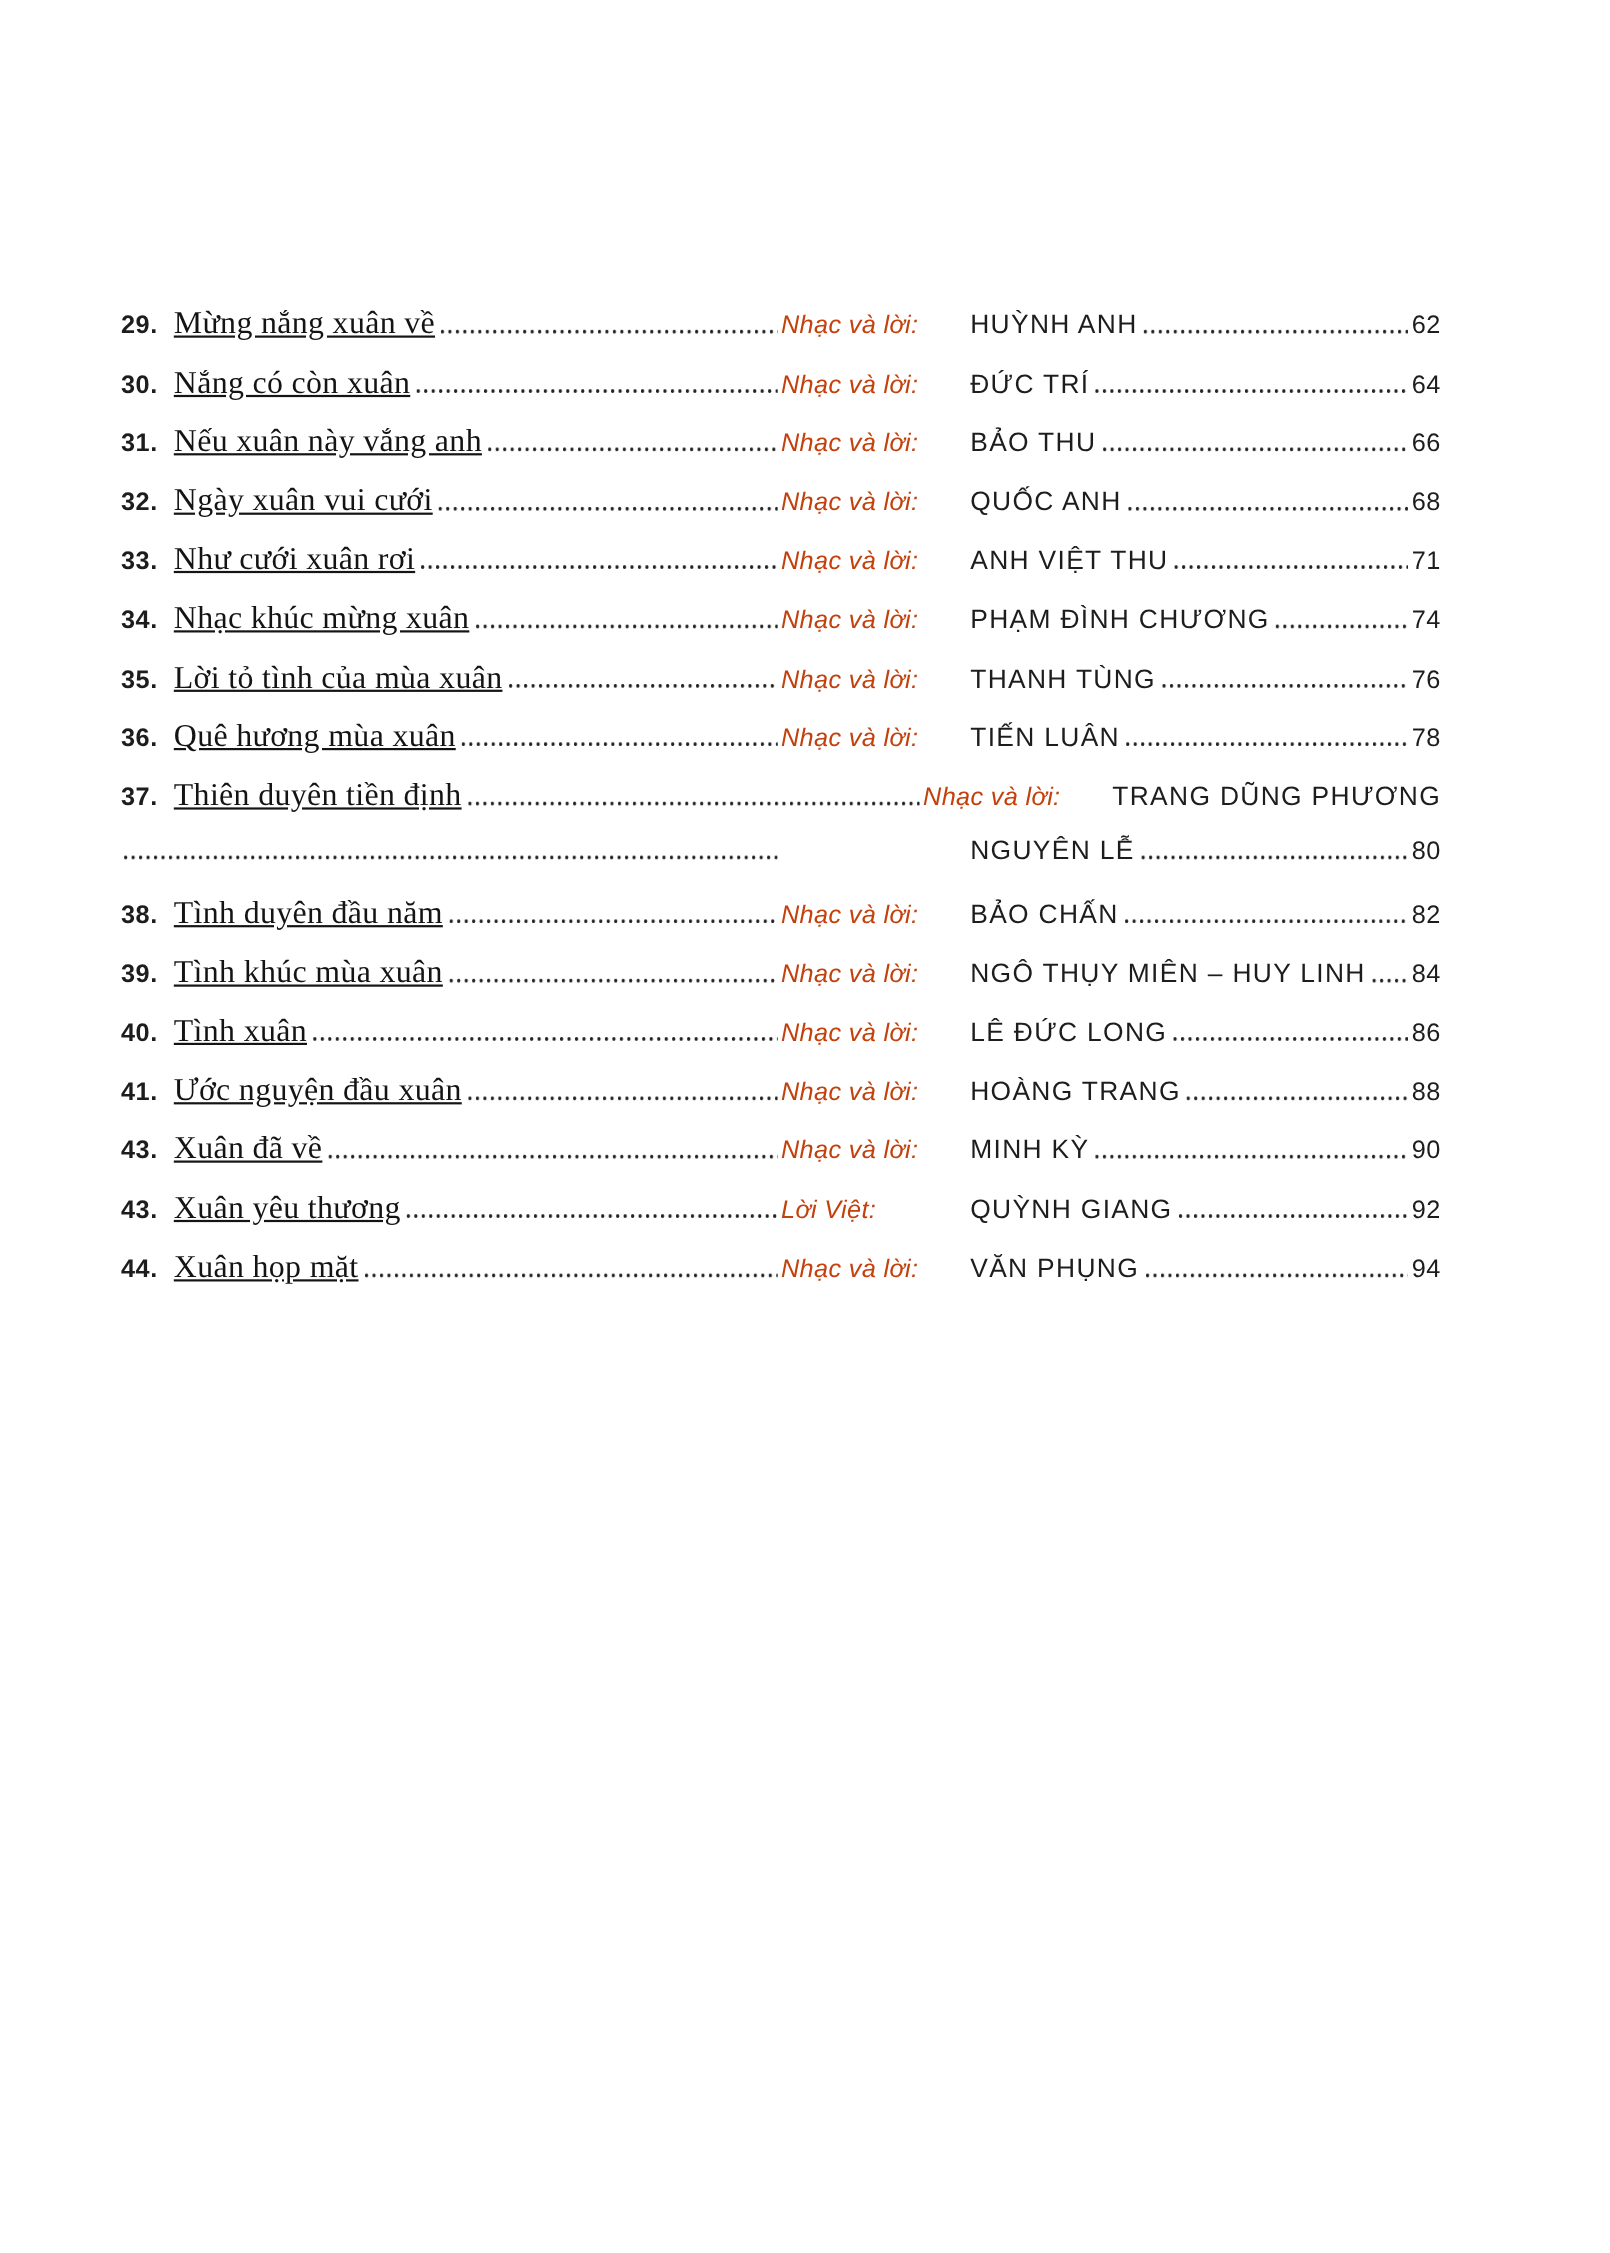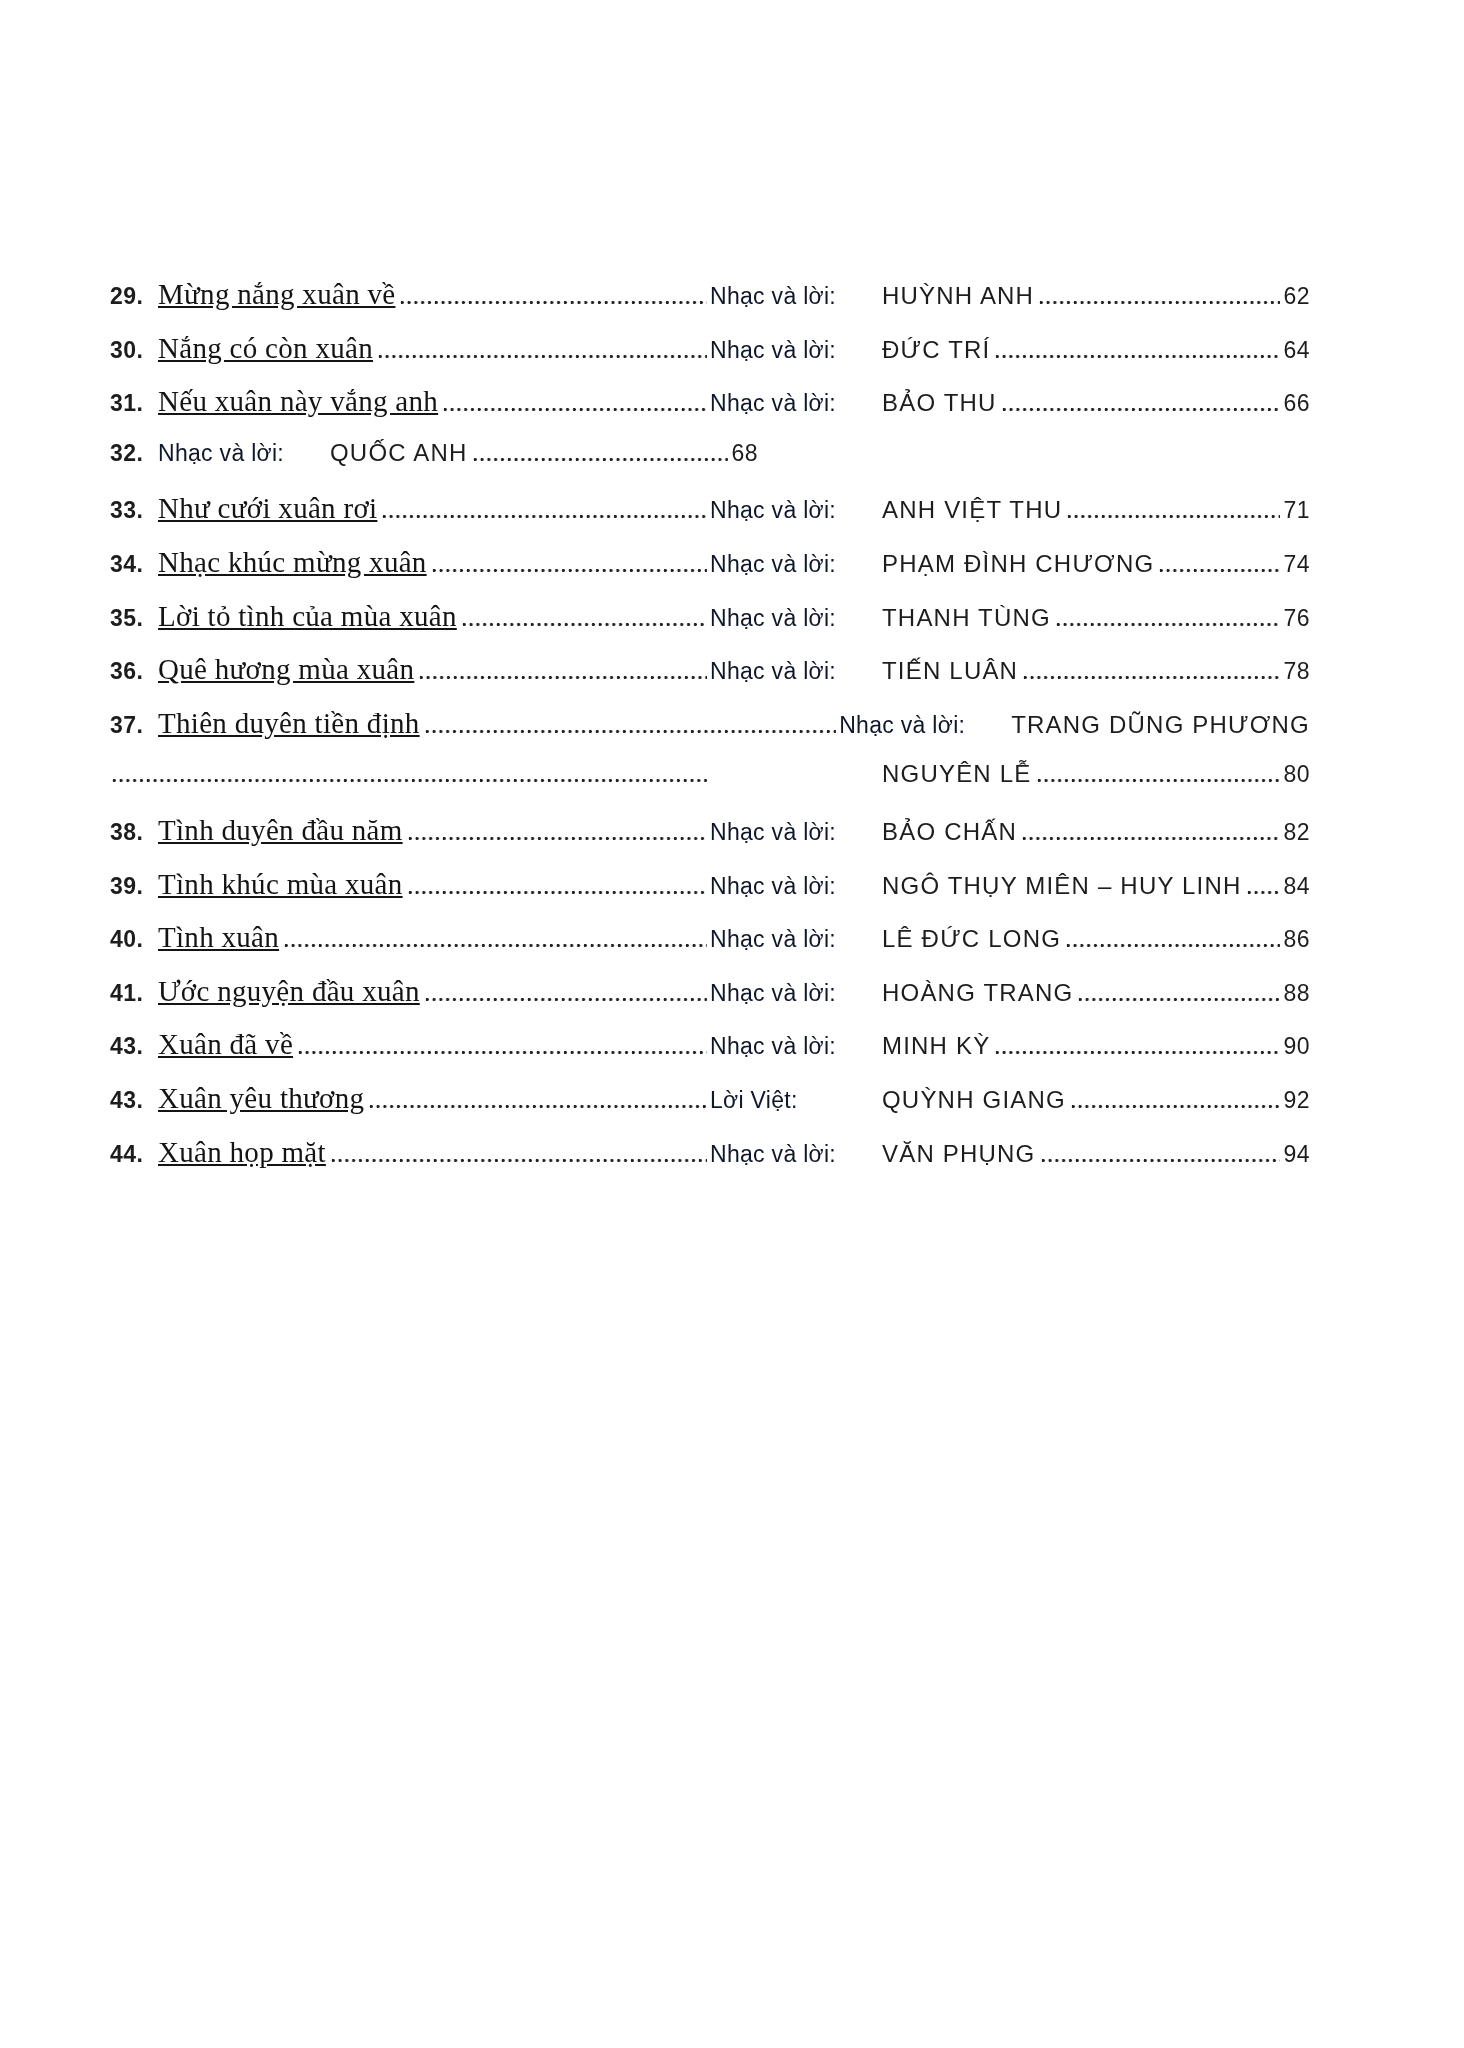--- a/index.html
+++ b/index.html
@@ -58,21 +58,22 @@
     background-image: radial-gradient(circle at 2.2px 2.5px, #232323 1.35px, transparent 1.8px);
     background-size: 6.8px 5px;
     background-repeat: repeat-x;
     background-position: 0 100%;
     transform: translateY(1px);
   }
   .c-credit {
     flex: 0 0 172px;
     font-size: 23px;
     letter-spacing: 0.3px;
-    color: #0f172a;
+    color: #c2410c;
+    font-style: italic;
   }
   .c-author {
     flex: 0 0 428px;
     display: flex;
     align-items: baseline;
     min-width: 0;
   }
   .author-name {
     font-size: 24px;
     letter-spacing: 1.2px;
@@ -136,20 +137,24 @@
     <span class="c-credit">Nhạc và lời:</span>
     <span class="c-author">
       <span class="author-name">BẢO THU</span>
       <span class="leader"></span>
       <span class="c-page">66</span>
     </span>
   </div>
 
   <div class="row">
     <span class="c-num">32.</span>
+    <span class="c-main">
+      <span class="c-title">Ngày xuân vui cưới</span>
+      <span class="leader"></span>
+    </span>
     <span class="c-credit">Nhạc và lời:</span>
     <span class="c-author">
       <span class="author-name">QUỐC ANH</span>
       <span class="leader"></span>
       <span class="c-page">68</span>
     </span>
   </div>
 
   <div class="row">
     <span class="c-num">33.</span>

